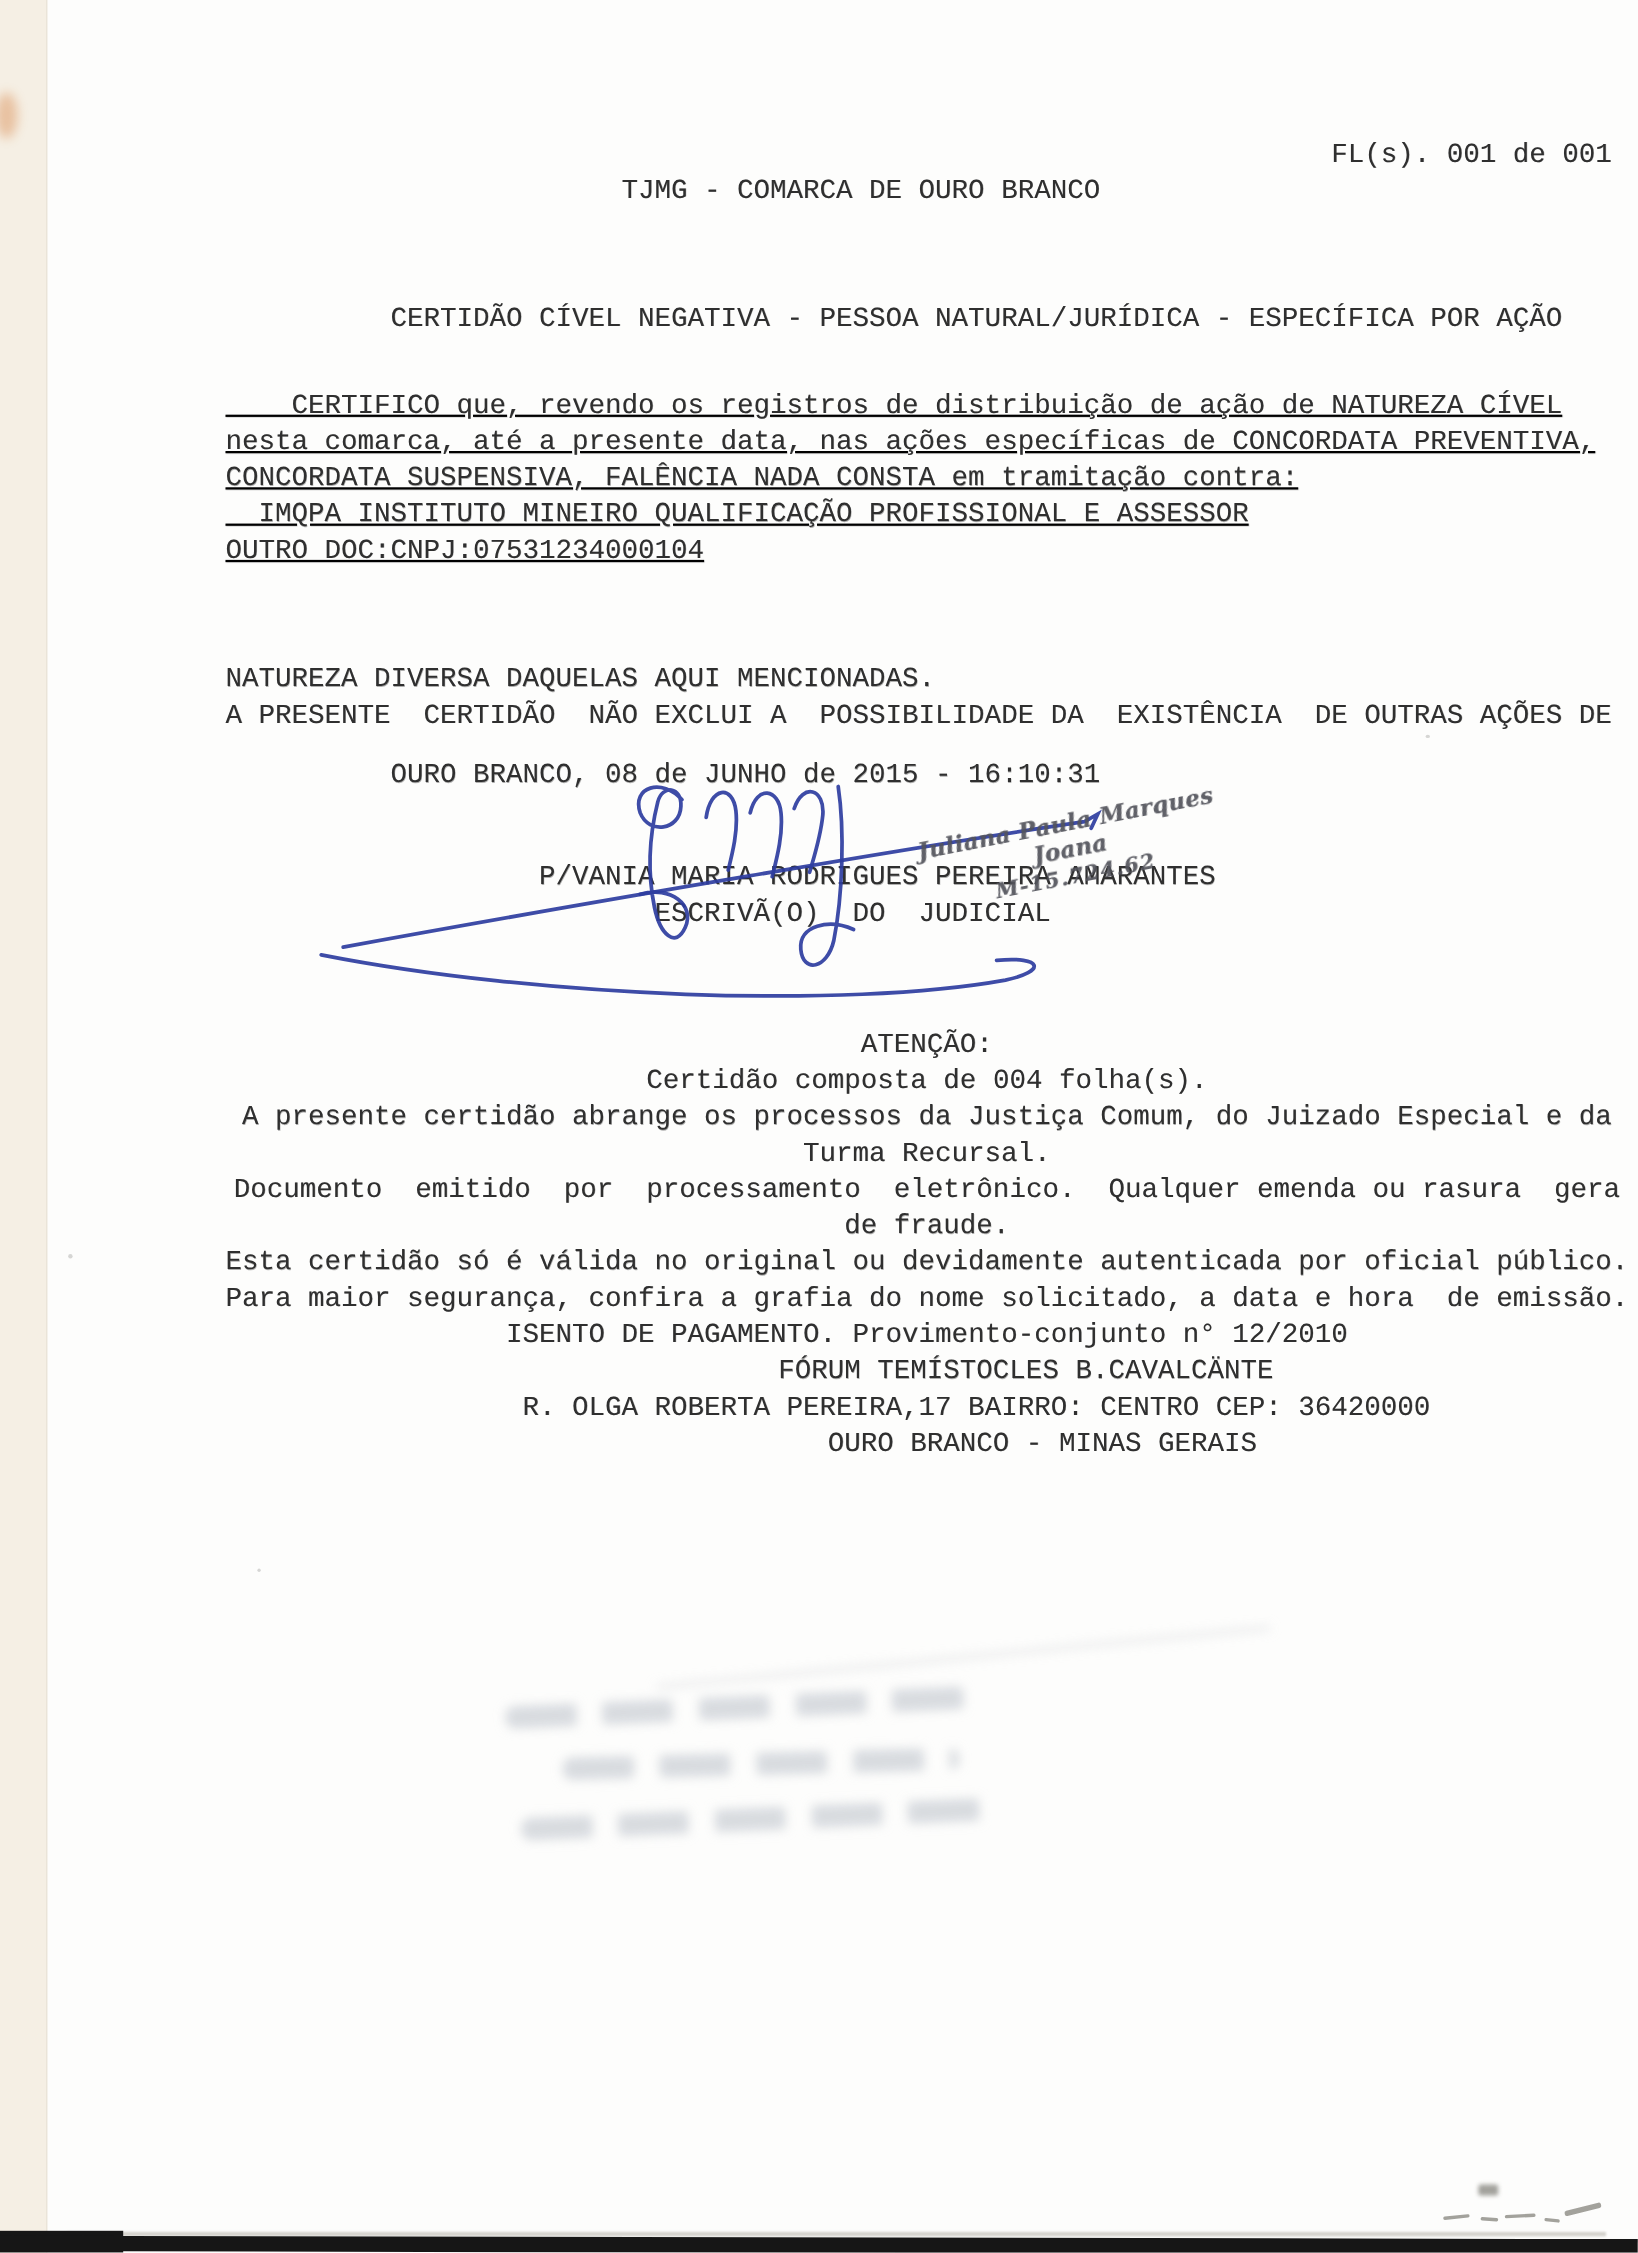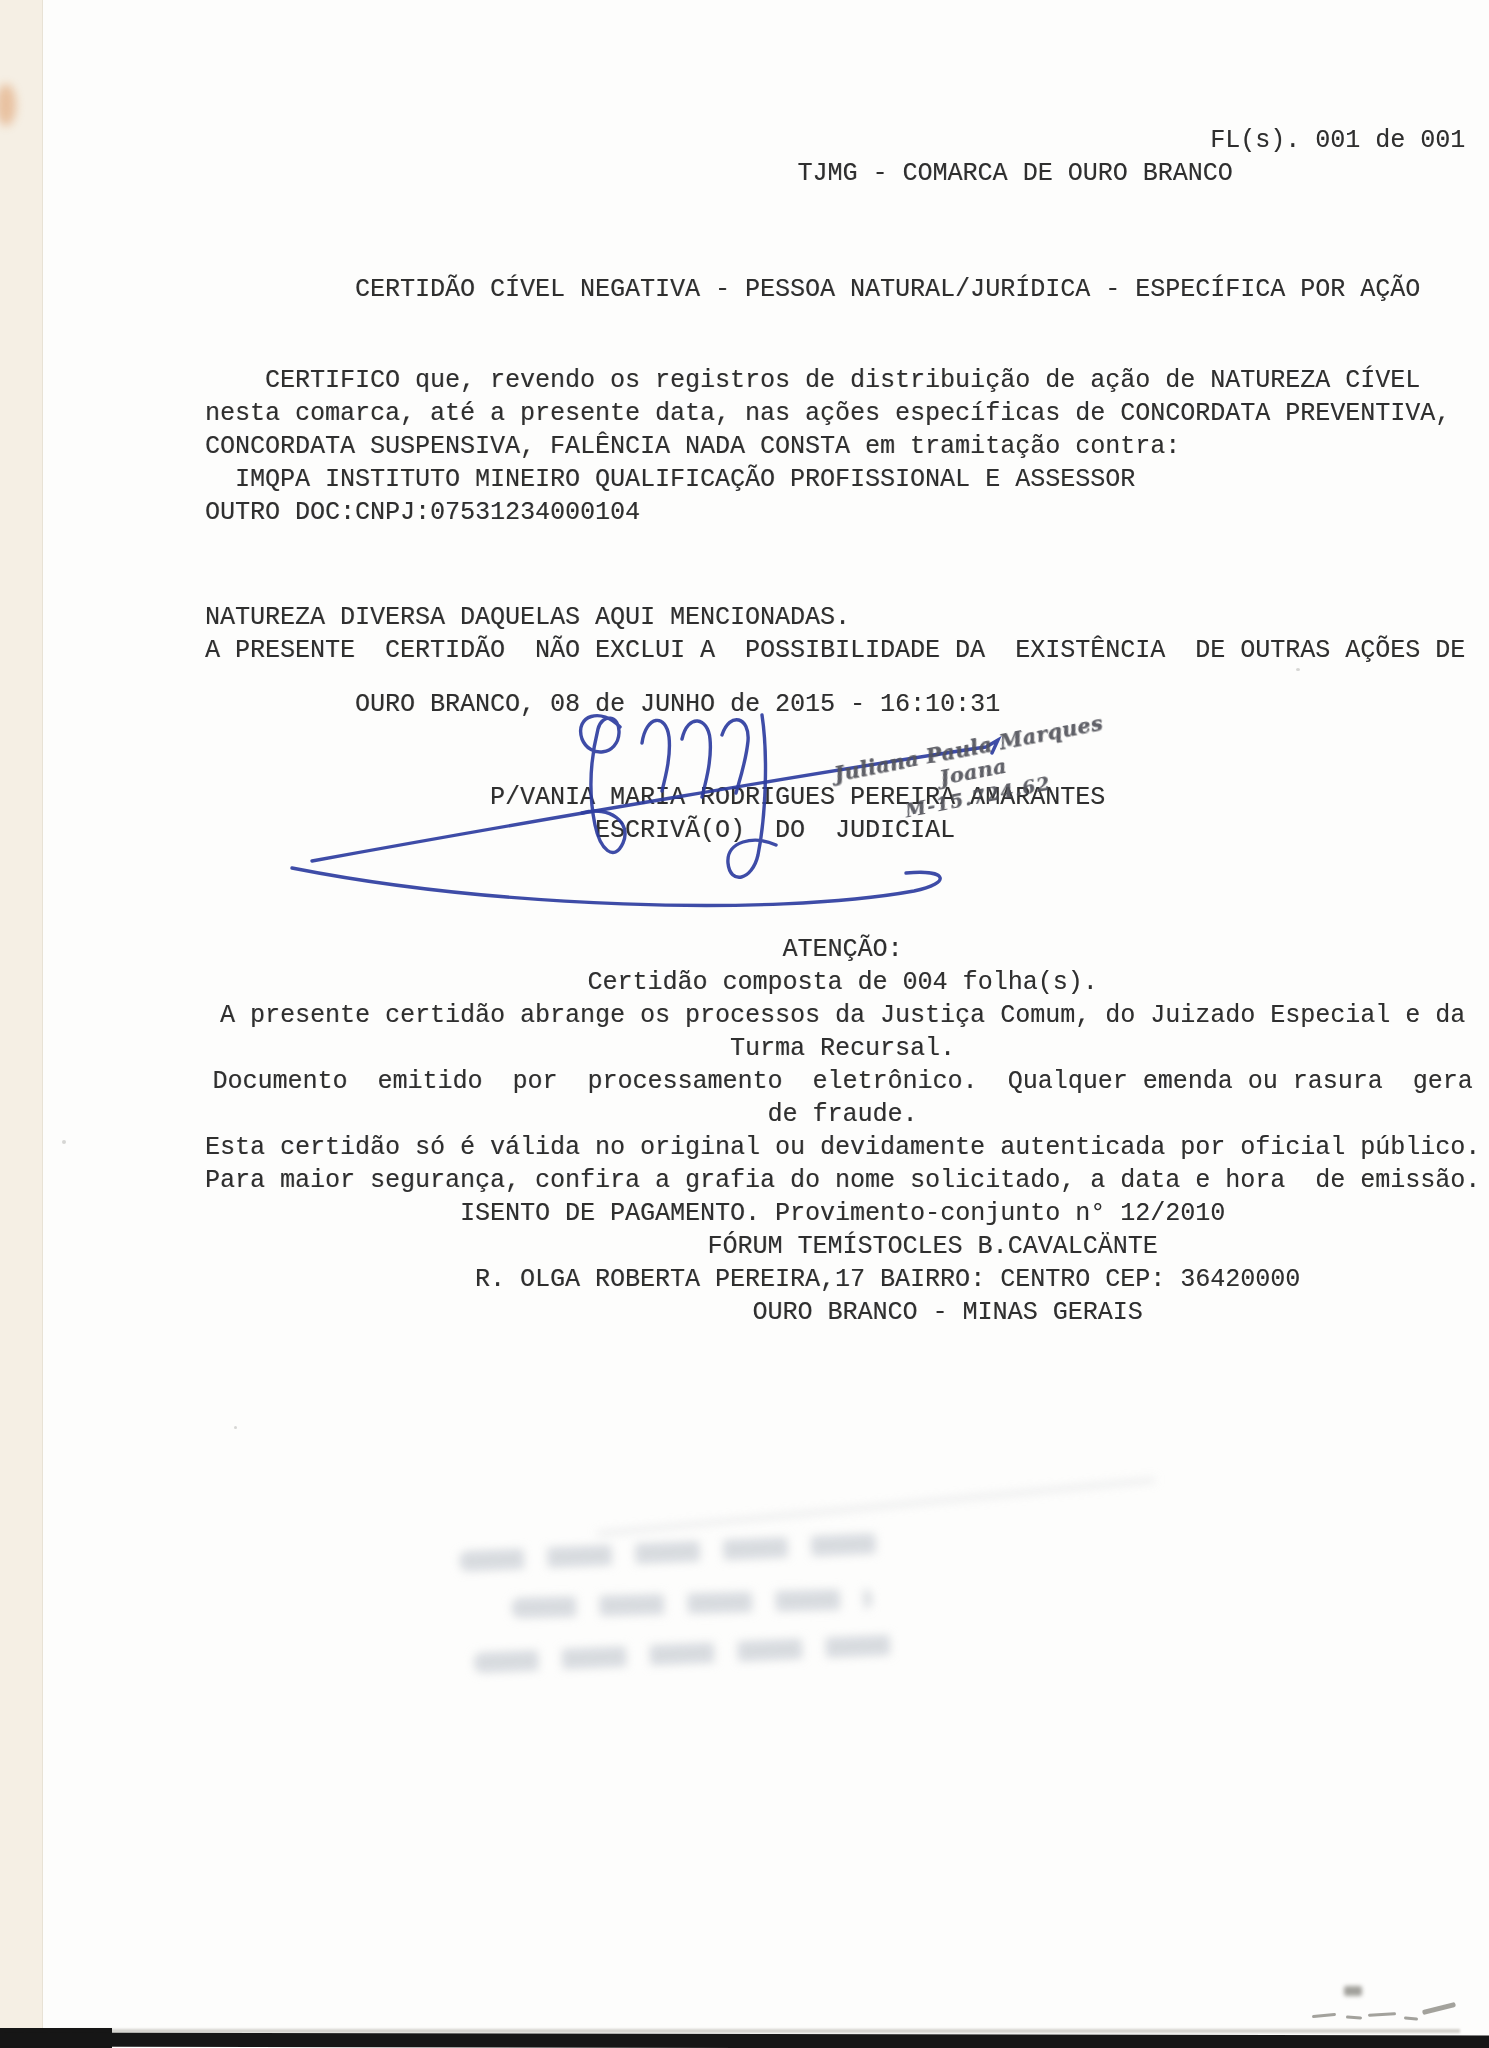--- a/index.html
+++ b/index.html
@@ -16,21 +16,21 @@
     background:#161616;transform:rotate(.12deg);}
   .bottom-bar-left{position:absolute;left:0;top:2028px;width:112px;height:20px;background:#161616;}
   .bottom-smudge{position:absolute;left:60px;top:2029px;width:1400px;height:4px;
     background:#b2afa6;opacity:.55;filter:blur(1px);}
   .speck{position:absolute;border-radius:50%;background:#9a9a98;opacity:.4;}
 
   
   .block{position:absolute;left:205px;}
   .ln{white-space:pre;font-size:25px;line-height:33px;color:#2f2f2f;
     text-shadow:.4px .4px .6px rgba(47,47,47,.38);}
-  .b-head{top:124px;text-align:center;} .b-title{top:273px;} .b-certify{top:364px;}
+  .b-head{top:124px;} .b-title{top:273px;} .b-certify{top:352px;text-decoration:underline;}
   .b-disc{top:601px;} .b-date{top:688px;} .b-sign{top:781px;} .b-att{top:933px;text-align:center;}
 
   
   .sig{position:absolute;left:250px;top:693px;width:780px;height:240px;z-index:5;}
   .sig path{fill:none;stroke:#2e3da0;stroke-width:3.4;stroke-linecap:round;opacity:.92;}
 
   
   .ink-stamp{position:absolute;left:818px;top:736px;width:310px;z-index:6;
     transform:rotate(-11deg);text-align:center;color:#53545c;opacity:.92;
     filter:blur(.3px);}

